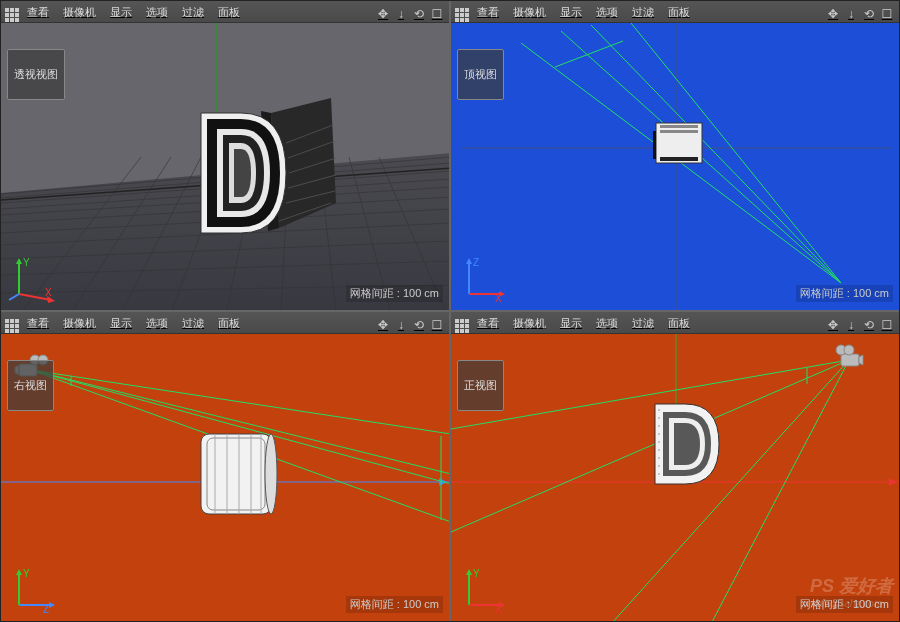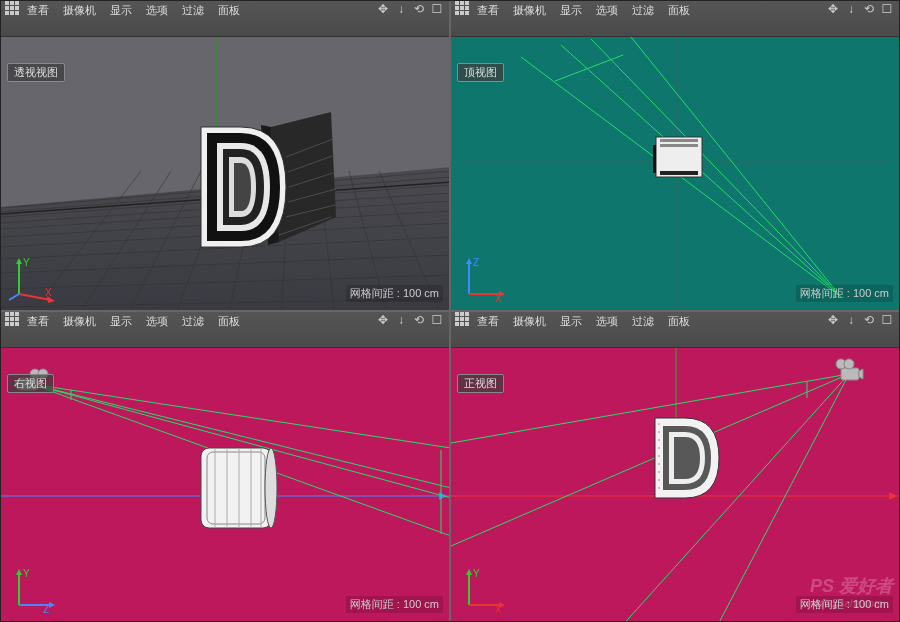--- a/index.html
+++ b/index.html
@@ -1,39 +1,39 @@
 <!DOCTYPE html>
 <html><head>
 <meta charset="utf-8">
 <style>
 * { margin: 0; padding: 0; box-sizing: border-box; }
 body { width: 900px; height: 622px; background: #666; font-family: "Microsoft YaHei", Arial, sans-serif; font-size: 11px; overflow: hidden; display: grid; grid-template-columns: 1fr 1fr; grid-template-rows: 1fr 1fr; gap: 2px; border: 1px solid #222; }
 .pane { display: flex; flex-direction: column; background: #444; position: relative; }
-.menubar { height: 36px; background: linear-gradient(#555,#4a4a4a); display: flex; align-items: flex-start; padding: 0 4px; gap: 2px; border-bottom: 1px solid #333; }
+.menubar { height: 22px; background: linear-gradient(#555,#4a4a4a); display: flex; align-items: flex-end; padding: 0 4px; gap: 2px; border-bottom: 1px solid #333; text-decoration: underline; }
 .grid-icon { width: 14px; height: 14px; display: grid; grid-template-columns: repeat(3,1fr); grid-template-rows: repeat(3,1fr); gap: 1px; }
 .grid-icon span { background: #ccc; }
 .menu-item { color: #ddd; padding: 2px 6px; cursor: pointer; }
 .menu-spacer { flex: 1; }
 .icon-btn { width: 16px; height: 16px; color: #ccc; display: flex; align-items: center; justify-content: center; cursor: pointer; font-size: 12px; }
-.view-label { position: absolute; top: 26px; left: 6px; background: rgba(60,60,60,.7); border: 1px solid #888; color: #ddd; padding: 1px 6px; border-radius: 2px; z-index: 5; }
+.view-label { position: absolute; top: 26px; left: 6px; background: rgba(60,60,60,.7); border: 1px solid #888; color: #ddd; padding: 17px 6px; border-radius: 2px; z-index: 5; }
 .viewport { flex: 1; position: relative; overflow: hidden; }
 .grid-info { position: absolute; bottom: 8px; right: 6px; color: #ccc; background: rgba(0,0,0,.15); padding: 1px 4px; z-index: 5; }
 .axis-widget { position: absolute; bottom: 6px; left: 6px; width: 50px; height: 50px; z-index: 5; }
 .watermark { position: absolute; bottom: 12px; right: 6px; color: rgba(255,255,255,.22); font-size: 18px; z-index: 6; pointer-events: none; font-weight: bold; font-style: italic; }
 .watermark small { display:block; font-size:10px; font-weight:normal; text-align:left; }
 
 
 .vp-perspective { background: #5a5a5e; }
 .grid3d { position:absolute; inset:0; }
 
 
-.vp-flat { background: #0f766e; }
-
-
-.vp-dark { background: #be185d; }
+.vp-flat { background: #1d4ed8; }
+
+
+.vp-dark { background: #c2410c; }
 
 </style>
 </head>
 <body>
 
 <div class="pane">
   <div class="menubar">
     <div class="grid-icon">
         <span></span>
         <span></span>

